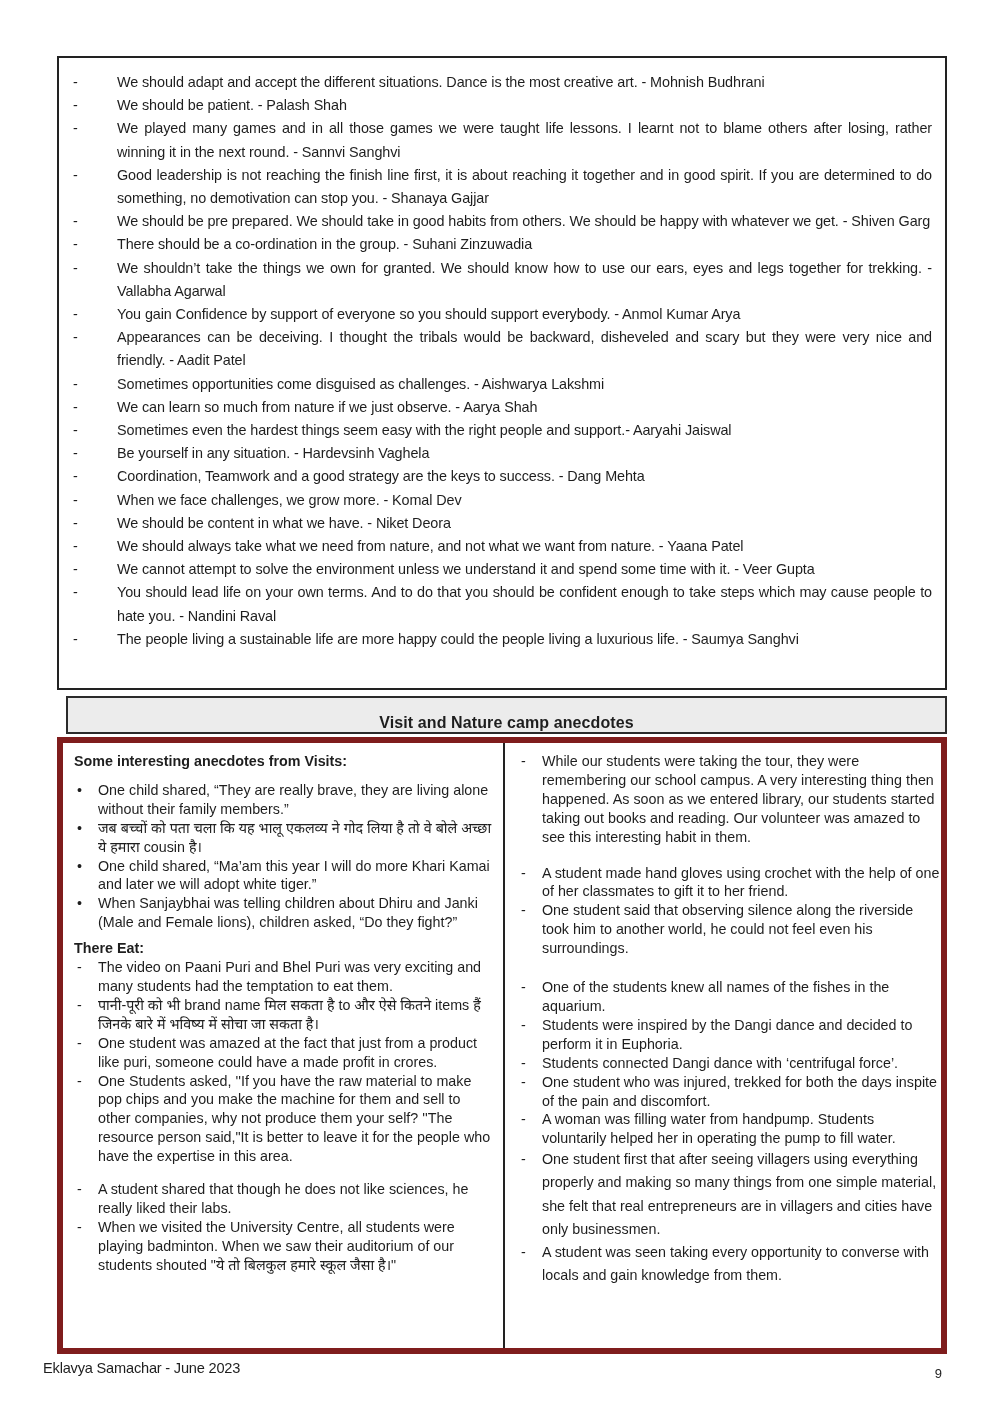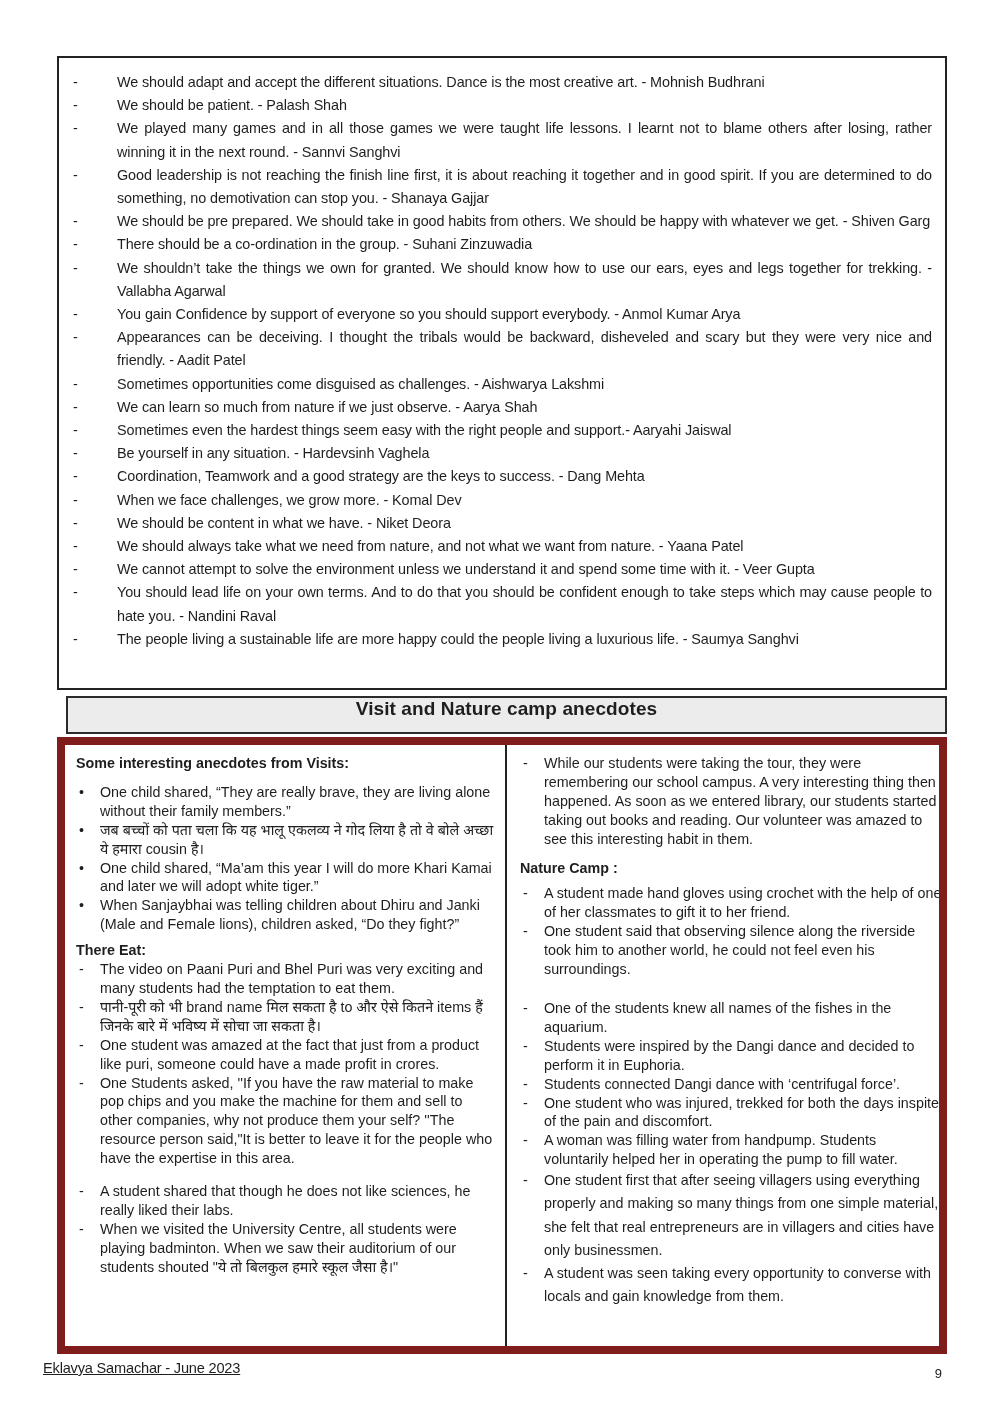--- a/index.html
+++ b/index.html
@@ -23,29 +23,29 @@
   .quote-item { display: flex; }
   .quote-item .marker { flex: none; width: 46px; padding-left: 2px; }
   .quote-item .btext { flex: 1; text-align: justify; }
 
   
   .header-bar {
     position: absolute; left: 66px; top: 696px;
     width: 881px; height: 38px;
     background: #ececec;
     border: 2px solid #2b2b2b;
-    display: flex; align-items: flex-start; justify-content: center;
-    font-weight: bold; font-size: 19px; letter-spacing: 0.1px;
+    display: flex; align-items: flex-end; justify-content: center;
+    font-weight: bold; font-size: 16px; letter-spacing: 0.1px;
   }
 
   
   .columns-box {
     position: absolute; left: 57px; top: 737px;
     width: 890px; height: 617px;
-    border: 8px solid #7f1d1d;
+    border: 6px solid #7f1d1d;
     overflow: hidden;
   }
   .divider {
     position: absolute; left: 440px; top: 0;
     width: 2px; height: 100%;
     background: #222;
   }
   .col {
     position: absolute; top: 0; height: 100%;
     font-size: 14.3px; line-height: 18.9px;
@@ -61,21 +61,21 @@
   .b-item { display: flex; }
   .b-item .marker { flex: none; width: 24px; padding-left: 3px; }
   .b-item .btext { flex: 1; }
 
   
   [data-name="dang-list"] .b-item:nth-child(n+6) { line-height: 23.2px; }
 
   
   .footer-left {
     position: absolute; left: 43px; top: 1360px;
-    font-size: 14.6px; letter-spacing: -0.2px; text-decoration: underline;
+    font-size: 14.6px; letter-spacing: -0.2px;
   }
   .footer-page {
     position: absolute; right: 58px; top: 1366px;
     font-size: 13px;
   }
 </style>
 </head>
 <body>
 
 <div class="quotes-box" data-name="student-quotes-section">
@@ -226,21 +226,20 @@
   </div>
 
   <div class="col col-right" data-name="right-column">
     <div data-name="tour-intro-list">
         <div class="b-item" data-name="list-item">
           <span class="marker" data-name="bullet-marker">-</span>
           <span class="btext" data-name="list-item-text">While our students were taking the tour, they were remembering our school campus. A very interesting thing then happened. As soon as we entered library, our students started taking out books and reading. Our volunteer was amazed to see this interesting habit in them.</span>
         </div>
       </div>
     <div class="gap-md" data-name="spacer"></div>
-    <div class="h" data-name="nature-camp-heading">Nature Camp :</div>
     <div class="gap-sm" data-name="spacer"></div>
     <div data-name="nature-camp-list">
         <div class="b-item" data-name="list-item">
           <span class="marker" data-name="bullet-marker">-</span>
           <span class="btext" data-name="list-item-text">A student made hand gloves using crochet with the help of one of her classmates to gift it to her friend.</span>
         </div>
         <div class="b-item" data-name="list-item">
           <span class="marker" data-name="bullet-marker">-</span>
           <span class="btext" data-name="list-item-text">One student said that observing silence along the riverside took him to another world, he could not feel even his surroundings.</span>
         </div>

